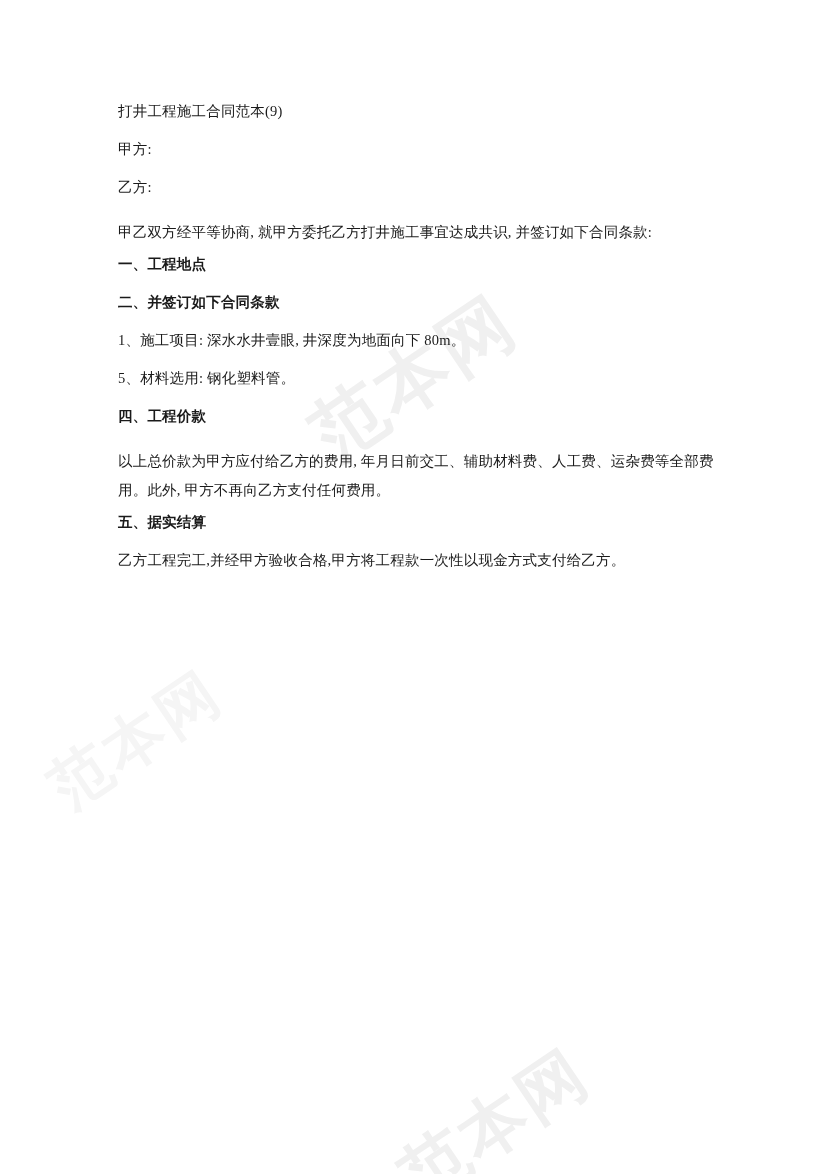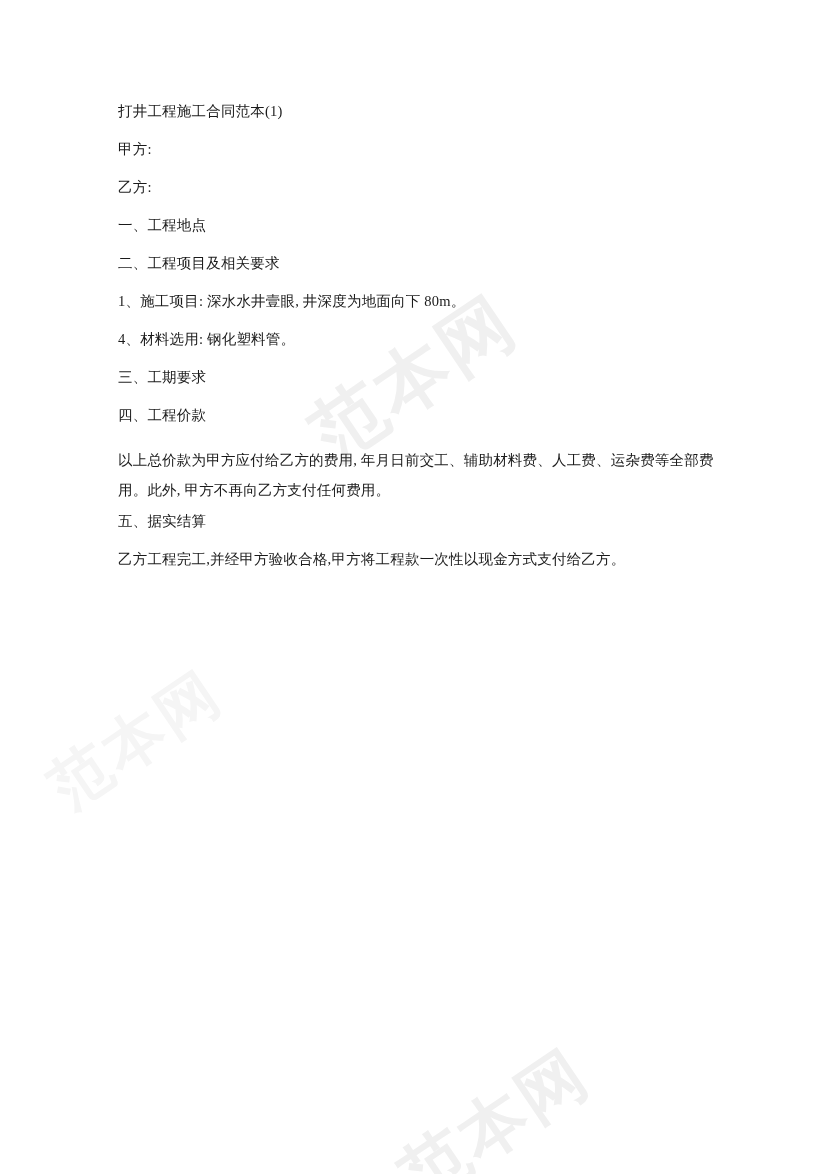--- a/index.html
+++ b/index.html
@@ -31,21 +31,21 @@
     color: #1a1a1a;
     margin: 0 0 23.5px 0;
     letter-spacing: 0.2px;
     white-space: pre-wrap;
   }
   .para.wrap {
     line-height: 2.05;
     margin-bottom: 9px;
   }
   .para.heading {
-    font-weight: normal;
+    font-weight: bold;
   }
   
   .wm {
     position: absolute;
     color: #f0f0f0;
     font-size: 72px;
     font-weight: bold;
     font-family: "Liberation Serif", "DejaVu Serif", serif;
     letter-spacing: 4px;
     transform: rotate(-34deg);
@@ -60,27 +60,27 @@
 </head>
 <body>
 
 <div class="page">
 
   <div class="wm wm-1">范本网</div>
   <div class="wm wm-3">范本网</div>
   <div class="wm wm-2">范本网</div>
 
   <div class="doc-body">
-    <p class="para">打井工程施工合同范本(1)</p>
+    <p class="para">打井工程施工合同范本(9)</p>
     <p class="para">甲方:</p>
     <p class="para">乙方:</p>
+    <p class="para wrap">甲乙双方经平等协商, 就甲方委托乙方打井施工事宜达成共识, 并签订如下合同条款:</p>
     <p class="para heading">一、工程地点</p>
-    <p class="para heading">二、工程项目及相关要求</p>
+    <p class="para heading">二、并签订如下合同条款</p>
     <p class="para">1、施工项目: 深水水井壹眼, 井深度为地面向下 80m。</p>
-    <p class="para">4、材料选用: 钢化塑料管。</p>
-    <p class="para heading">三、工期要求</p>
+    <p class="para">5、材料选用: 钢化塑料管。</p>
     <p class="para heading">四、工程价款</p>
     <p class="para wrap">以上总价款为甲方应付给乙方的费用, 年月日前交工、辅助材料费、人工费、运杂费等全部费用。此外, 甲方不再向乙方支付任何费用。</p>
     <p class="para heading">五、据实结算</p>
     <p class="para">乙方工程完工,并经甲方验收合格,甲方将工程款一次性以现金方式支付给乙方。</p>
   </div>
 
 </div>
 
 </body></html>

